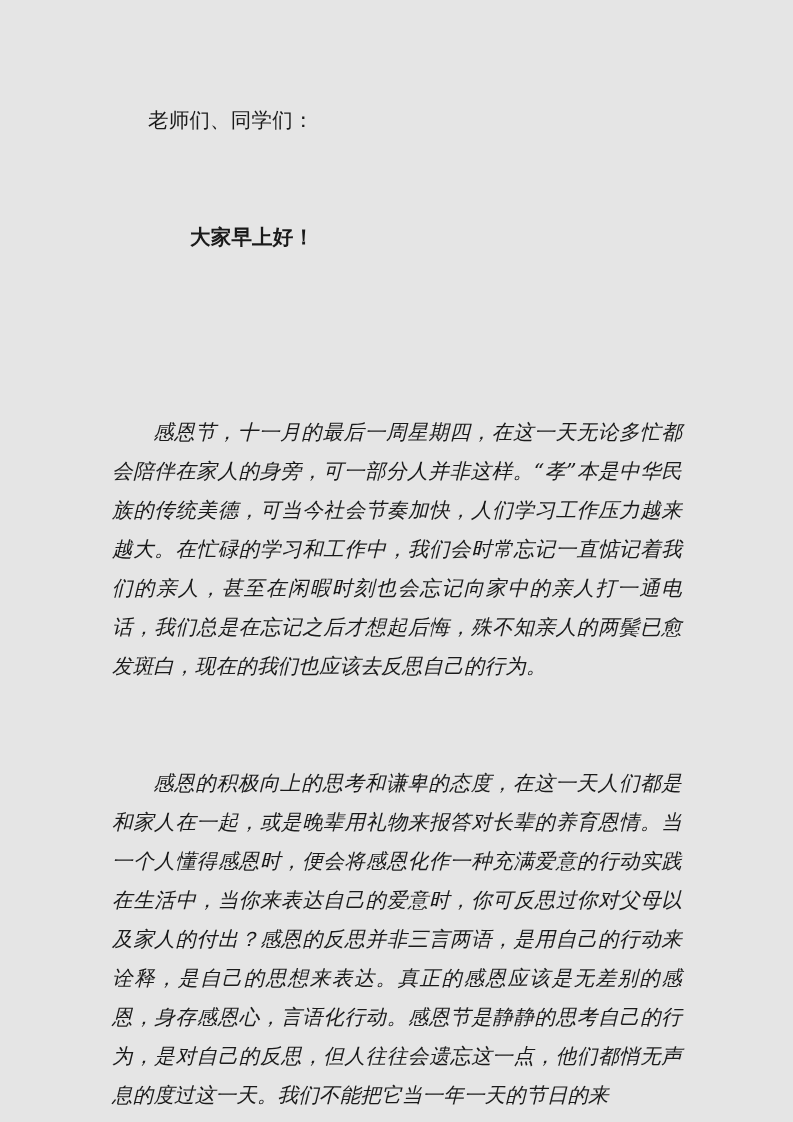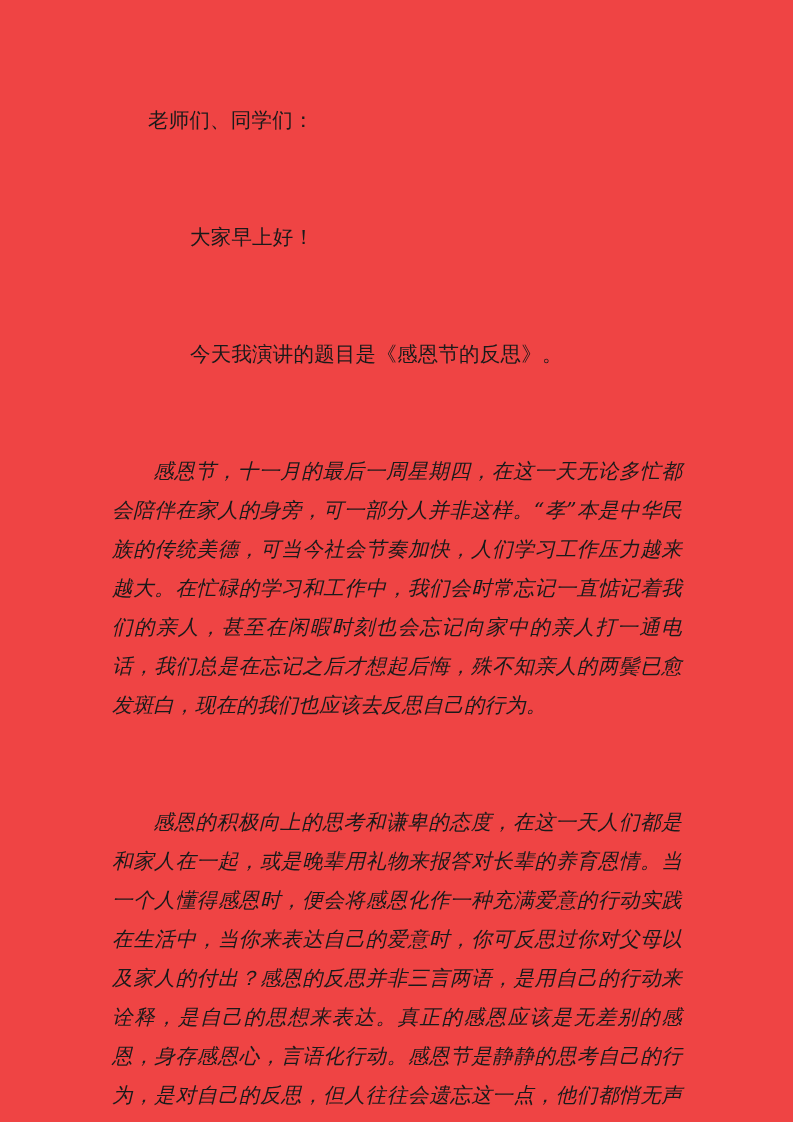--- a/index.html
+++ b/index.html
@@ -6,21 +6,21 @@
   html, body {
     margin: 0;
     padding: 0;
     background: #ffffff;
   }
 
   .page {
     position: relative;
     width: 793px;
     height: 1122px;
-    background: #ef4444;
+    background: #e5e5e5;
     overflow: hidden;
     margin: 0 auto;
   }
 
   
   .doc-body {
     position: absolute;
     left: 112px;
     top: 0;
     width: 570px;
@@ -48,20 +48,21 @@
   
   .para.salutation {
     text-indent: 36px;
     text-align: left;
   }
 
   
   .para.greeting {
     text-indent: 78px;
     text-align: left;
+    font-weight: bold;
   }
 
   
   .para.topic {
     text-indent: 78px;
     text-align: left;
   }
 
   
   .gap-salutation { height: 101px; }
@@ -81,21 +82,20 @@
     <div class="spacer gap-salutation"></div>
 
     <p class="para salutation">老师们、同学们：</p>
 
     <div class="spacer gap-after-salutation"></div>
 
     <p class="para greeting">大家早上好！</p>
 
     <div class="spacer gap-after-greeting"></div>
 
-    <p class="para topic">今天我演讲的题目是《感恩节的反思》。</p>
 
     <div class="spacer gap-after-topic"></div>
 
     <p class="para indent-2">感恩节，十一月的最后一周星期四，在这一天无论多忙都会陪伴在家人的身旁，可一部分人并非这样。“孝”本是中华民族的传统美德，可当今社会节奏加快，人们学习工作压力越来越大。在忙碌的学习和工作中，我们会时常忘记一直惦记着我们的亲人，甚至在闲暇时刻也会忘记向家中的亲人打一通电话，我们总是在忘记之后才想起后悔，殊不知亲人的两鬓已愈发斑白，现在的我们也应该去反思自己的行为。</p>
 
     <div class="spacer gap-between-paras"></div>
 
     <p class="para indent-2">感恩的积极向上的思考和谦卑的态度，在这一天人们都是和家人在一起，或是晚辈用礼物来报答对长辈的养育恩情。当一个人懂得感恩时，便会将感恩化作一种充满爱意的行动实践在生活中，当你来表达自己的爱意时，你可反思过你对父母以及家人的付出？感恩的反思并非三言两语，是用自己的行动来诠释，是自己的思想来表达。真正的感恩应该是无差别的感恩，身存感恩心，言语化行动。感恩节是静静的思考自己的行为，是对自己的反思，但人往往会遗忘这一点，他们都悄无声息的度过这一天。我们不能把它当一年一天的节日的来</p>
 
   </div>

